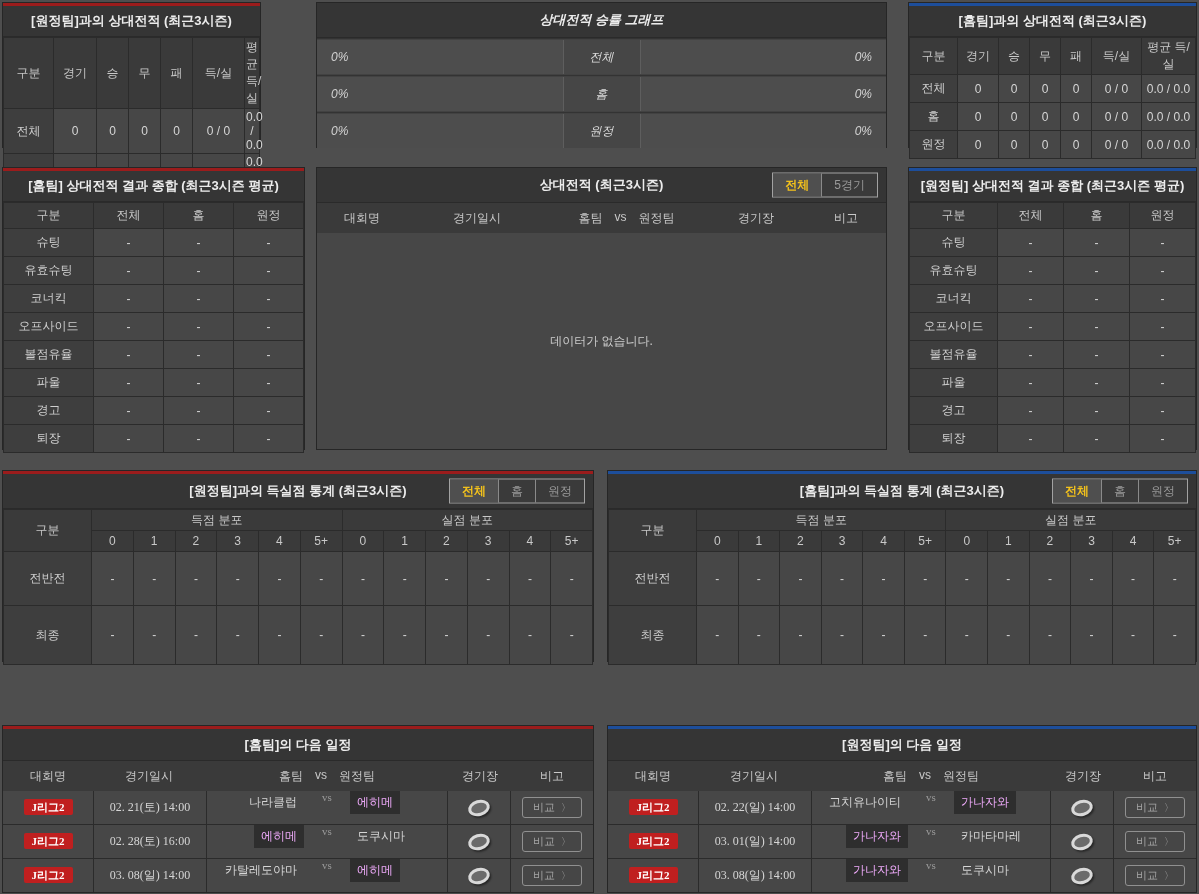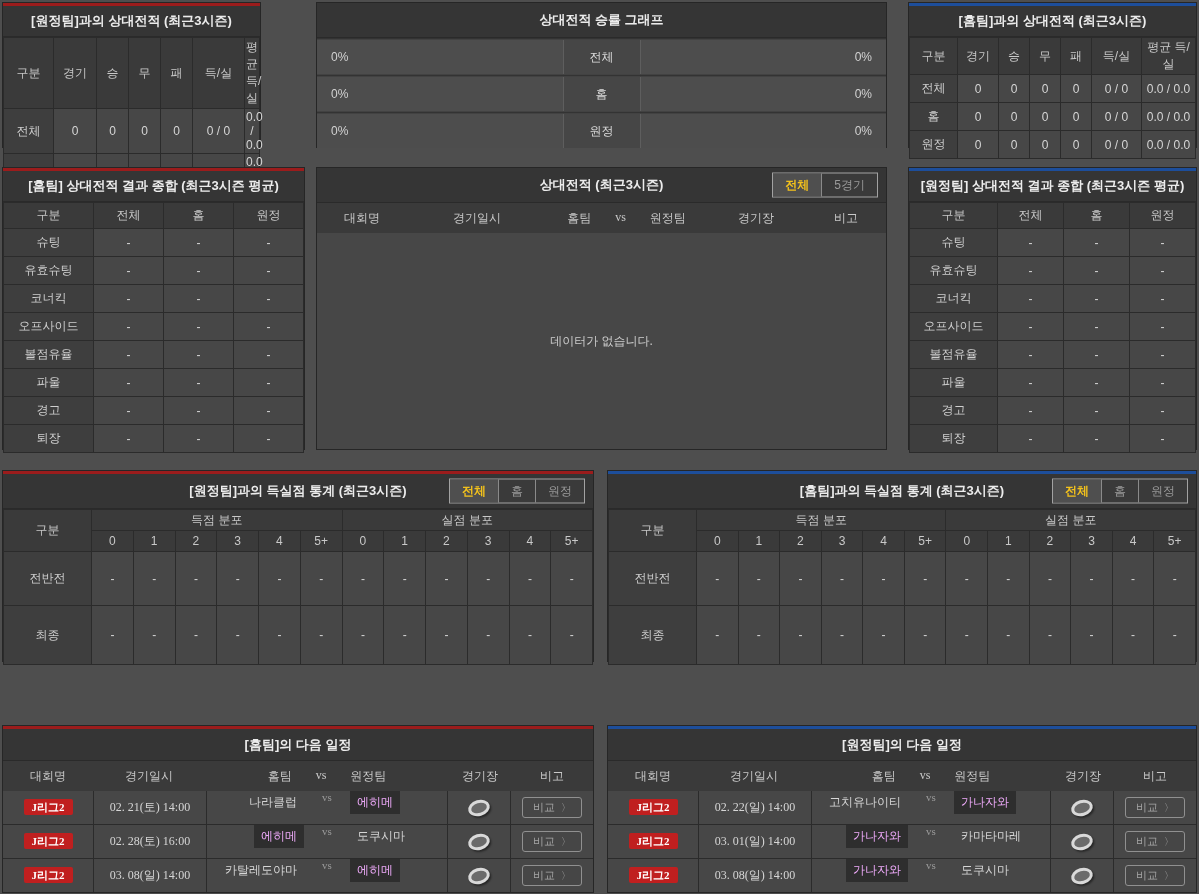--- a/index.html
+++ b/index.html
@@ -26,21 +26,21 @@
   .wr-track.r .wr-pct{margin-left:auto;margin-right:14px;}
   .wr-label{width:76px;margin:1px 0;background:#464646;border-left:1px solid #5e5e5e;border-right:1px solid #5e5e5e;display:flex;align-items:center;justify-content:center;color:#dcdcdc;font-size:12px;}
   
   .tabgroup{position:absolute;right:8px;top:50%;transform:translateY(-50%);display:flex;border:1px solid #a2a2a2;background:#3a3a3a;line-height:normal;}
   .tab{padding:3px 12px;font-size:12px;color:#9a9a9a;font-weight:normal;border-left:1px solid #8a8a8a;cursor:pointer;}
   .tab:first-child{border-left:none;}
   .tab.active{background:#4f4f4f;color:var(--yellow);font-weight:bold;}
   
   .cols{display:flex;align-items:center;height:30px;background:#3a3a3a;border-bottom:1px solid #2b2b2b;font-size:12px;color:#c9c9c9;}
   .cols .c{text-align:center;}
-  .match-head{flex:1;display:flex;justify-content:center;gap:24px;font-family:Liberation Serif, serif;}
+  .match-head{flex:1;display:flex;justify-content:center;gap:12px;}
   .list-empty{position:absolute;top:65px;bottom:0;left:0;right:0;background:#474747;display:flex;align-items:center;justify-content:center;color:#cfcfcf;font-size:12px;}
   .sch-body{position:absolute;top:65px;bottom:0;left:0;right:0;display:flex;flex-direction:column;background:#474747;font-family:Liberation Serif, serif;}
   .sch-row{flex:1;display:flex;align-items:center;border-top:1px solid #2b2b2b;font-size:12px;color:#d6d6d6;}
   .sch-row:first-child{border-top:none;}
   .vline{border-left:1px solid #2b2b2b;align-self:stretch;display:flex;align-items:center;justify-content:center;}
   .badge{background:var(--badge);color:#fff;font-weight:bold;font-size:11px;padding:2px 8px;border-radius:2px;}
   .match{flex:1;display:flex;align-items:flex-start;}
   .match .home{flex:1;text-align:right;}
   .match .away{flex:1;text-align:left;}
   .match .vs{width:46px;text-align:center;color:#9a9a9a;font-size:11px;}
@@ -104,21 +104,21 @@
           <td>0</td>
           <td>0</td>
           <td>0</td>
           <td>0 / 0</td>
           <td>0.0 / 0.0</td>
         </tr>
       </tbody>
     </table>
   </div>
 
-  <div class="panel" style="left:316px;top:2px;width:571px;height:146px;">
+  <div class="panel" style="left:316px;top:2px;width:571px;height:146px;font-style:italic;">
     <div class="panel-title wr-title">상대전적 승률 그래프</div>
     <div class="wr-row">
       <div class="wr-track l">
           <span class="wr-pct">0%</span>
         </div>
       <div class="wr-label">전체</div>
       <div class="wr-track r">
           <span class="wr-pct">0%</span>
         </div>
     </div>

